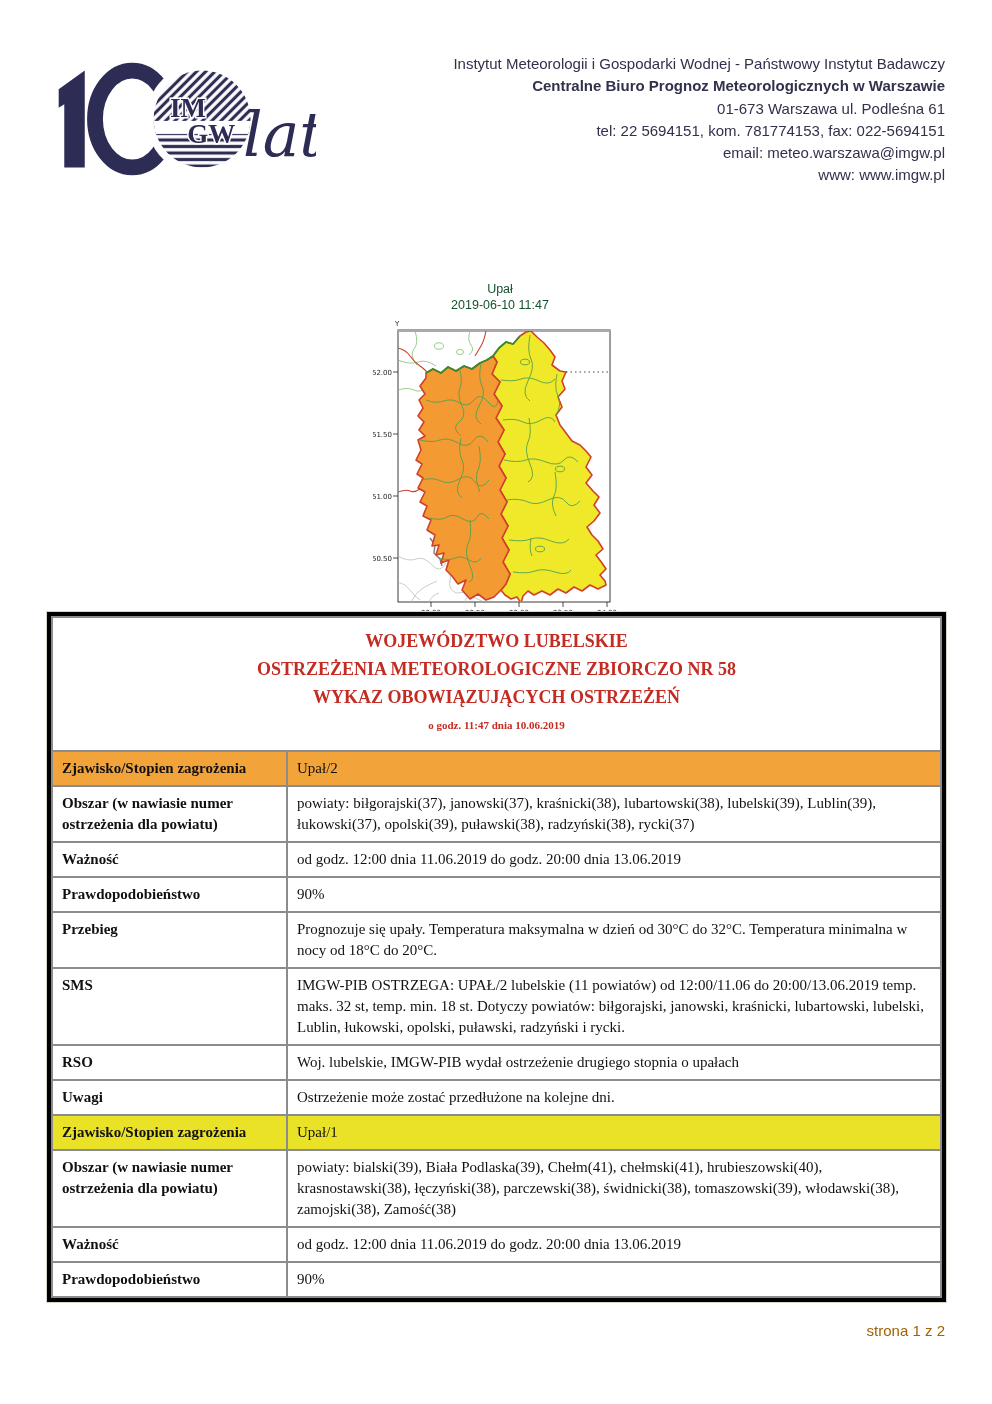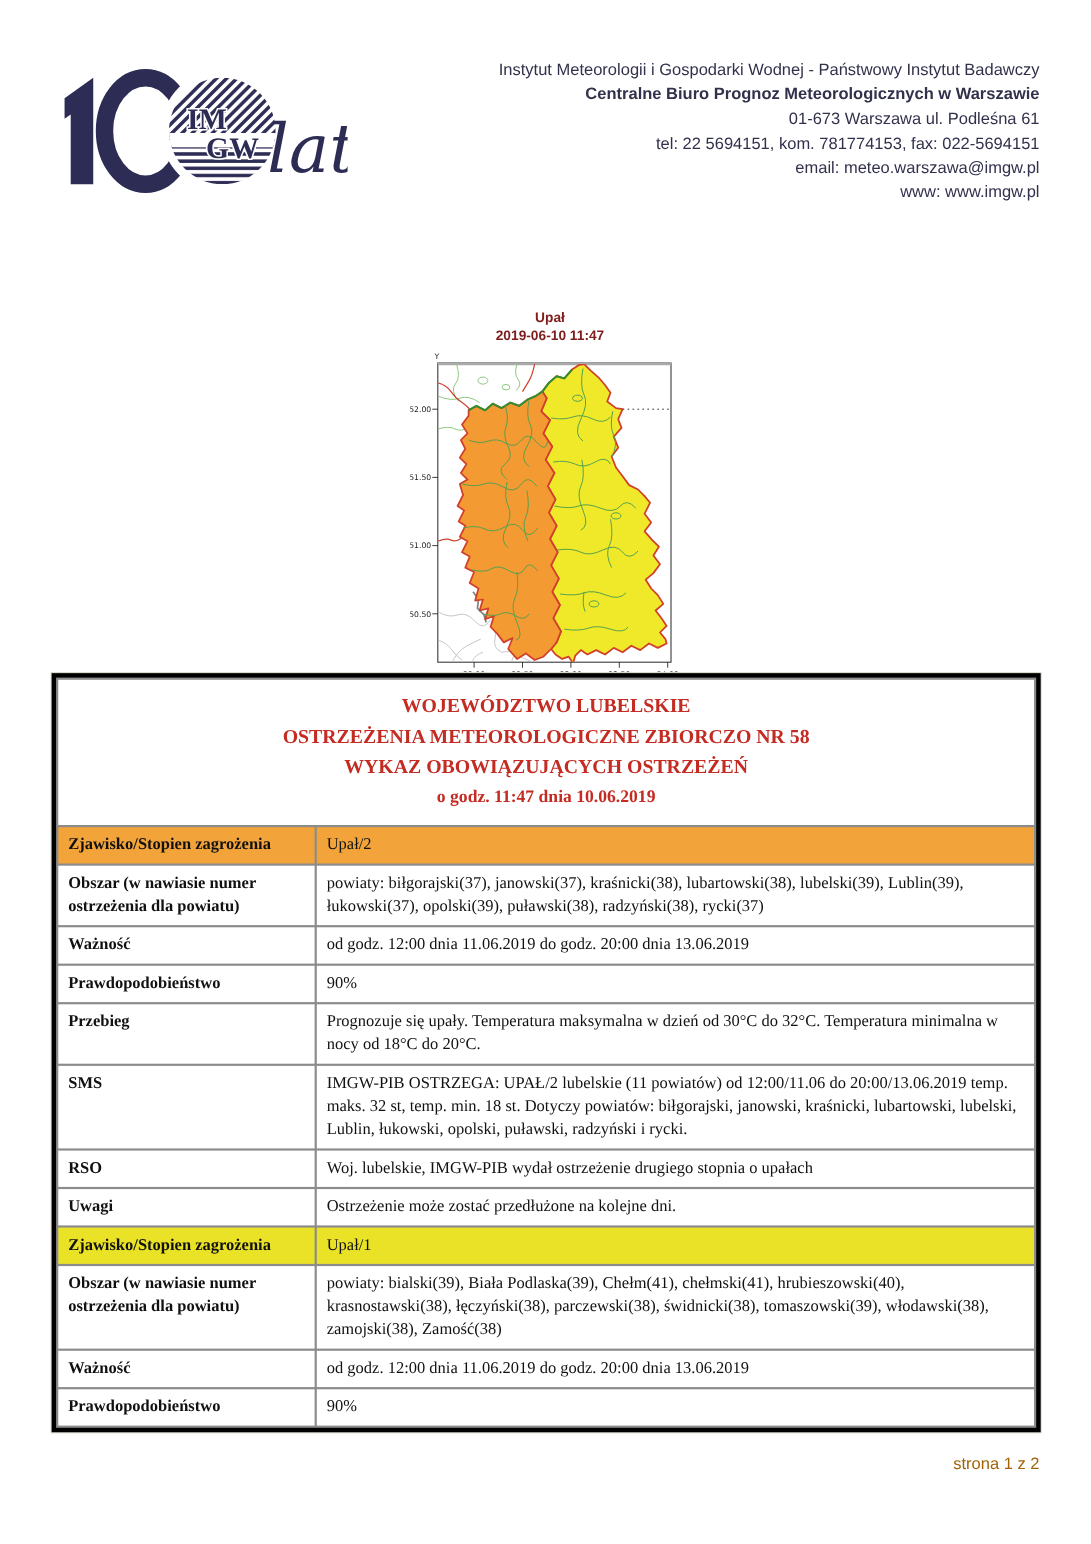--- a/index.html
+++ b/index.html
@@ -10,34 +10,34 @@
   
   .logo{position:absolute;left:36px;top:52px;width:280px;height:135px;}
   .org-block{position:absolute;top:53px;right:47px;width:640px;text-align:right;
              color:#31314c;font-size:15px;line-height:22.3px;}
   .org-block .bold{font-weight:bold;}
 
   
   .map-title{position:absolute;top:240px;left:0;width:992px;text-align:center;
              padding-left:50px;box-sizing:border-box;font-size:15px;color:#1a1a1a;}
   .map-caption{position:absolute;top:281px;left:350px;width:300px;text-align:center;
-               font-size:12.5px;line-height:16px;color:#7f1d1d;font-weight:bold;}
+               font-size:12.5px;line-height:16px;color:#14532d;}
   .map-svg{position:absolute;left:373px;top:318px;width:270px;height:300px;}
 
   
   .warn-table{position:absolute;left:47px;top:612px;width:899px;
               border-collapse:separate;border-spacing:2px;background:#8C8C8C;
               border:4px solid #000000;box-shadow:0 0 0 1px #d9d5cd;}
   .warn-table td{background:#ffffff;font-family:"Liberation Serif",serif;
                  font-size:15px;line-height:21px;padding:6px 9px;vertical-align:top;
                  color:#111;}
   .warn-table td.lbl{font-weight:bold;width:215px;margin-top:40px;}
   .warn-table .title-cell{text-align:center;color:#C42B22;font-weight:bold;
                           font-size:18px;line-height:28px;padding:9px 0 11px;}
-  .warn-table .title-cell .t4{font-size:16px;}
+  .warn-table .title-cell .t4{font-size:11px;}
   .row-orange td{background:#F2A43B;}
   .row-yellow td{background:#E9E227;}
 
   .page-footer{position:absolute;top:1322px;right:47px;font-size:15px;color:#a16207;}
 </style>
 </head>
 <body>
 
 <div class="page">
 

